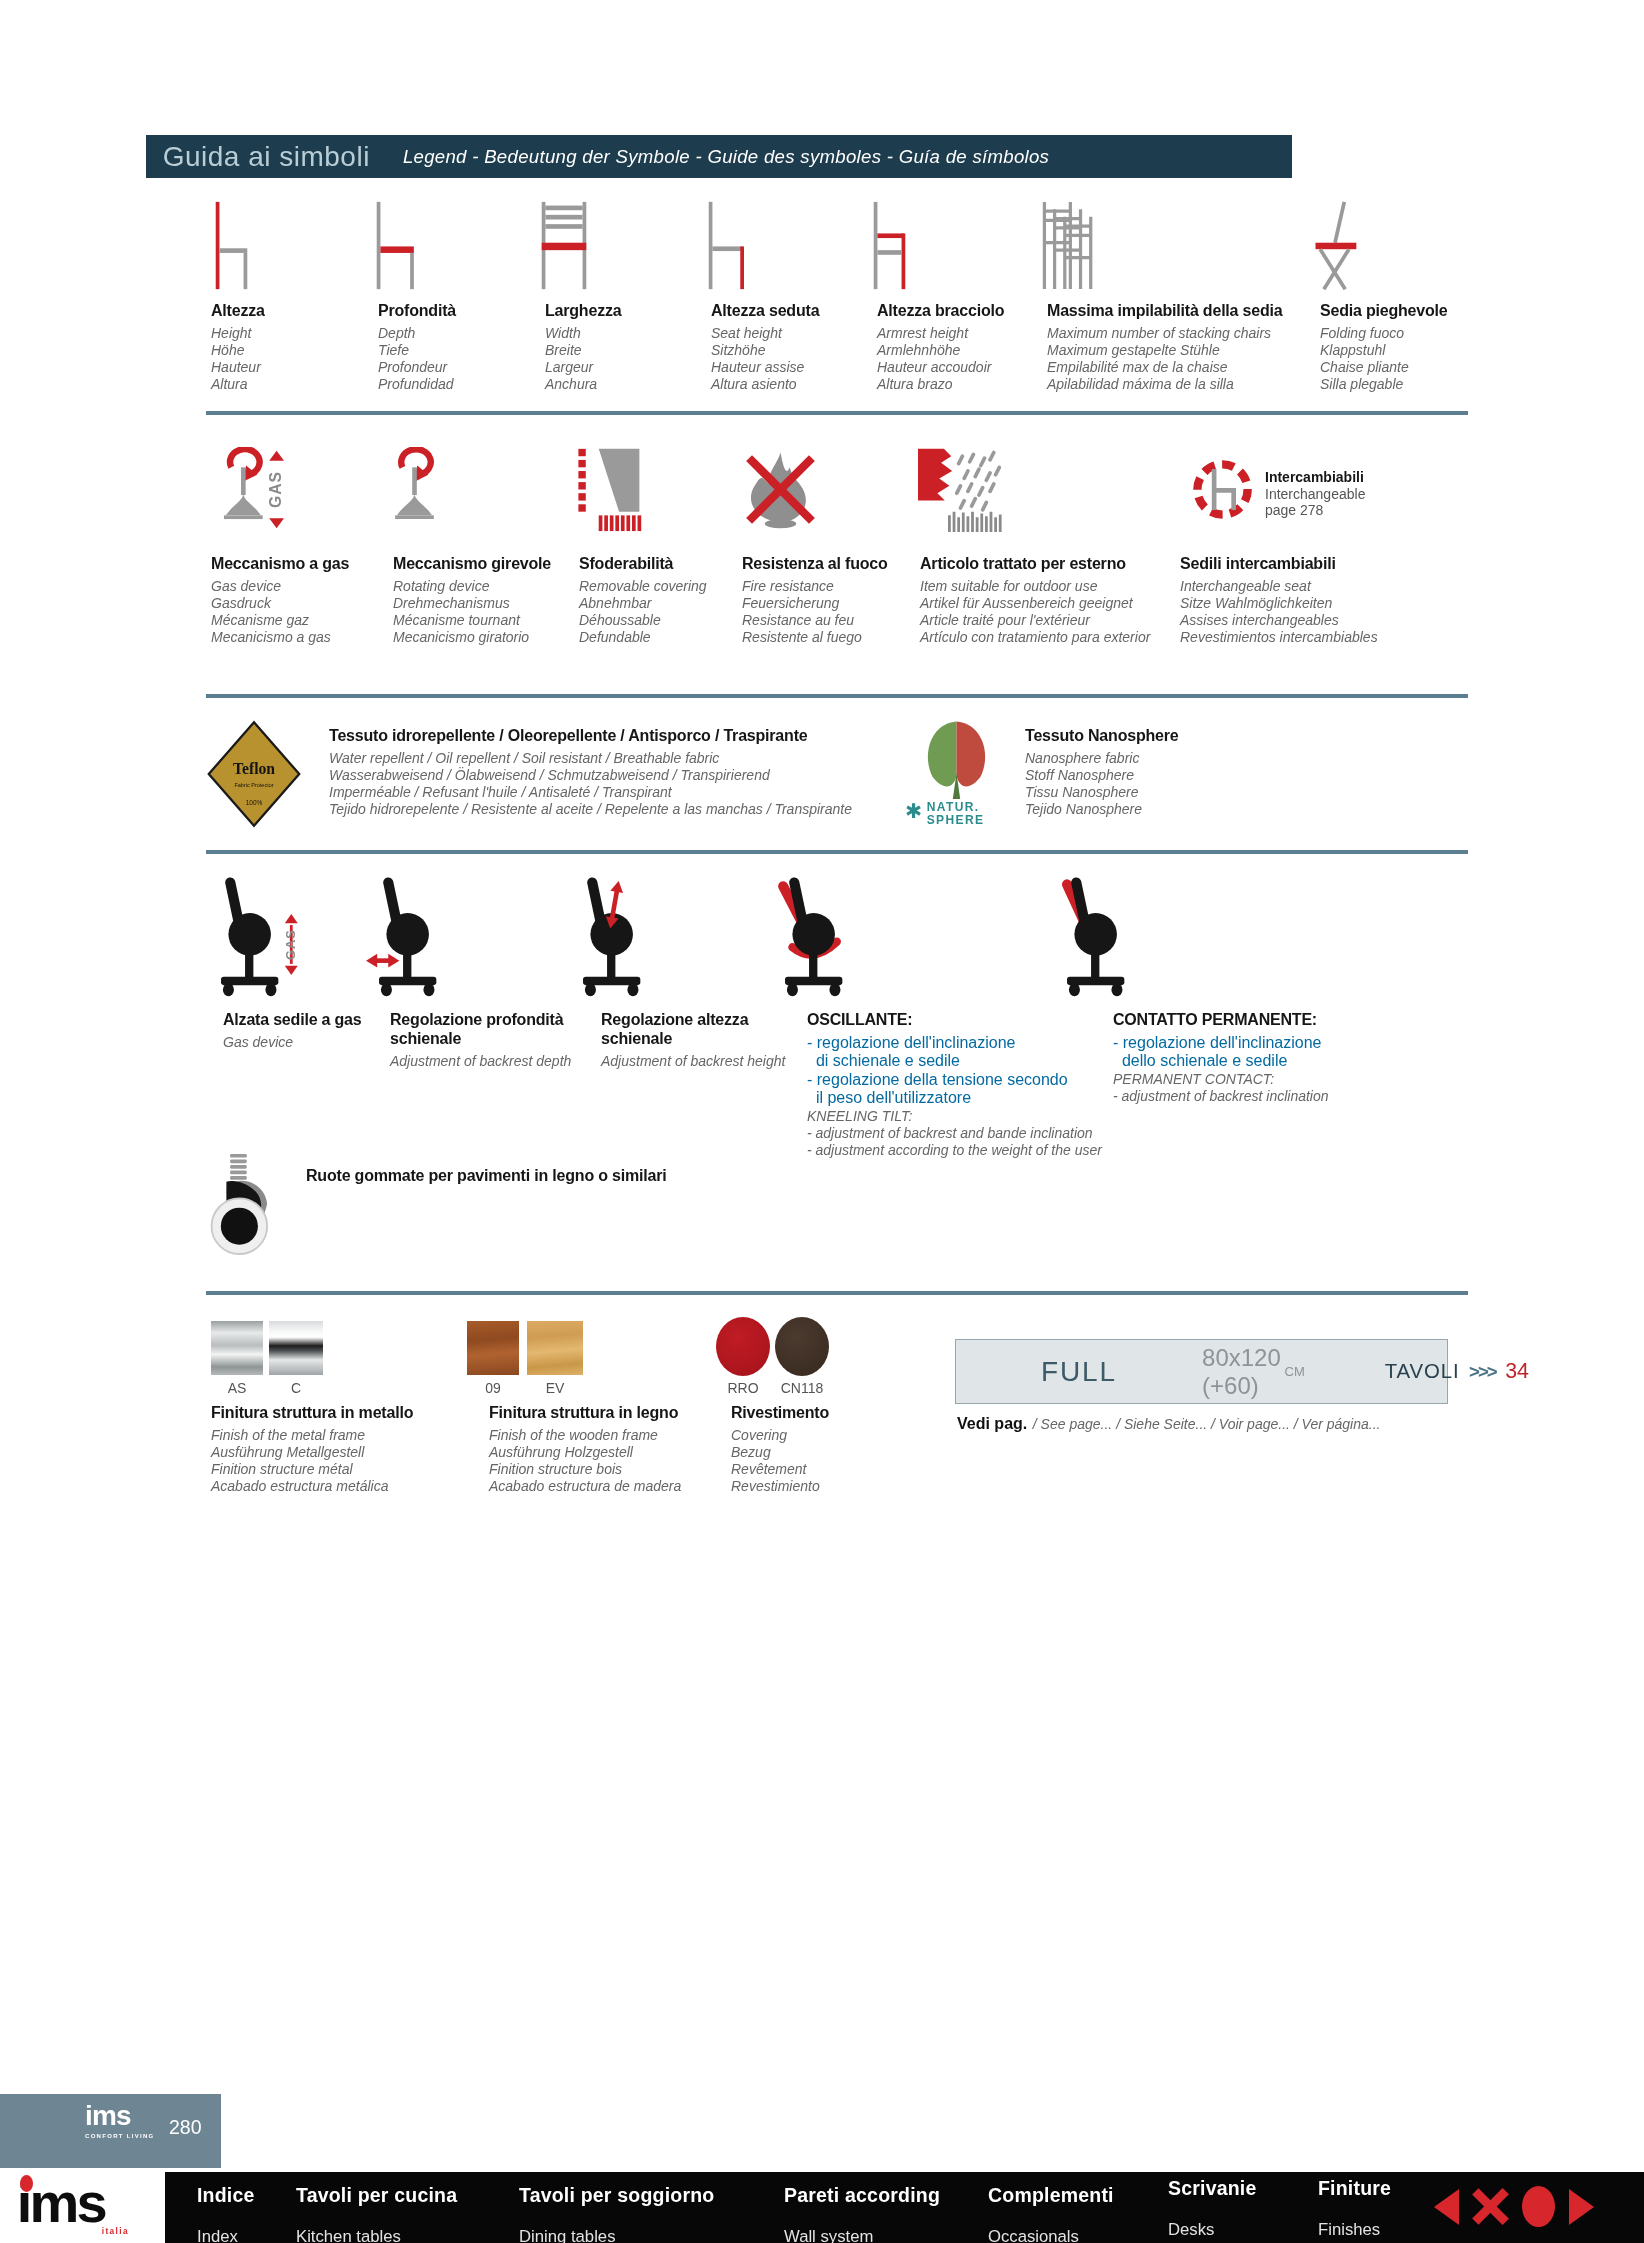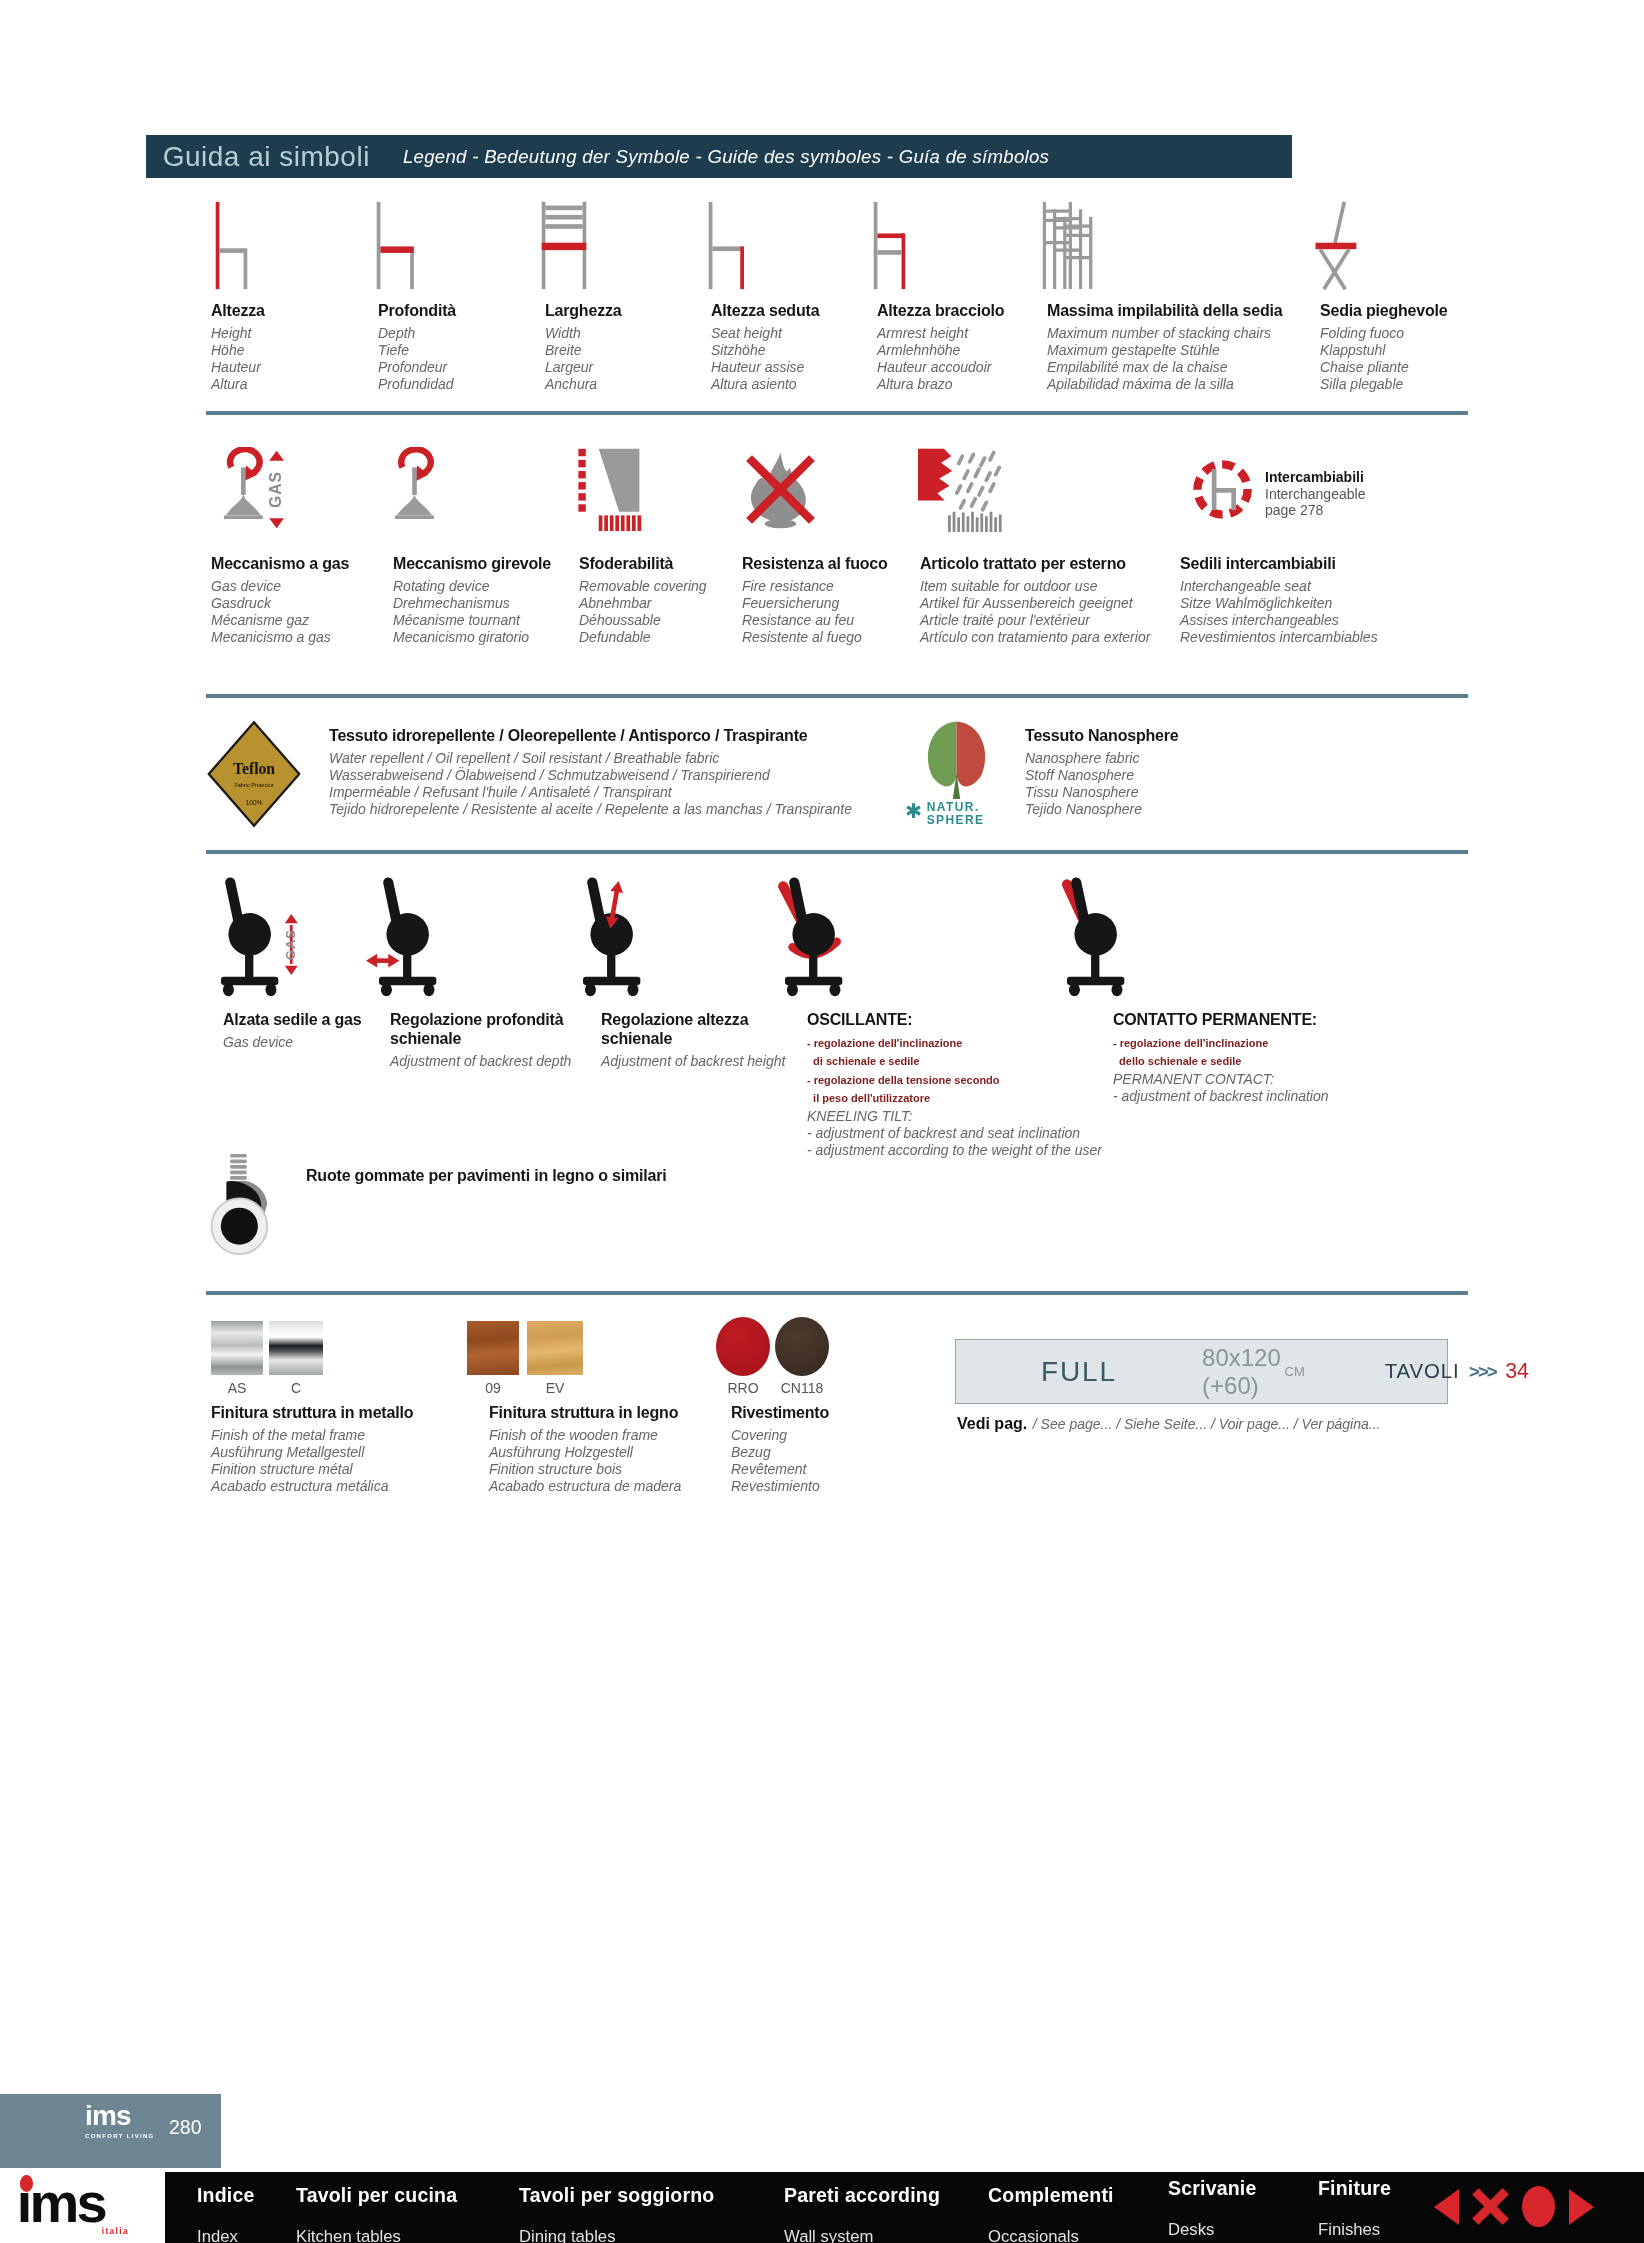--- a/index.html
+++ b/index.html
@@ -7,21 +7,21 @@
   .abs{position:absolute;}
   
   .header{position:absolute;left:146px;top:135px;width:1146px;height:43px;background:#1d3c4d;display:flex;align-items:center;}
   .header-title{color:#b9cdd6;font-size:28px;margin-left:16.7px;letter-spacing:0.5px;white-space:nowrap;}
   .header-sub{color:#ffffff;font-style:italic;font-size:18.6px;margin-left:33px;letter-spacing:0.3px;white-space:nowrap;text-align:right;}
   
   .col{position:absolute;}
   .col-title{font-weight:bold;font-size:16px;color:#161616;letter-spacing:-0.2px;margin-bottom:4.6px;white-space:nowrap;}
   .col-title.wrap{white-space:normal;width:181px;line-height:18.6px;}
   .tl{font-style:italic;font-size:14px;color:#666;line-height:17px;white-space:pre;}
-  .bl{font-weight:bold;font-size:11px;color:#7f1d1d;line-height:18.6px;white-space:pre;}
+  .bl{font-weight:normal;font-size:16px;color:#0369a1;line-height:18.6px;white-space:pre;}
   .divider{position:absolute;left:206px;width:1262px;height:3.7px;background:#5b7e90;}
   
   .note-b{font-weight:bold;font-size:14px;color:#161616;line-height:16.7px;}
   .note-r{font-size:14px;color:#555;line-height:16.7px;}
   
   .natur{position:absolute;display:flex;align-items:flex-start;color:#2b8c8e;}
   .natur-glyph{font-size:20.4px;line-height:20.4px;margin-right:4.6px;}
   .natur-txt{font-size:12px;font-weight:bold;letter-spacing:1.4px;line-height:13px;}
   
   .swatch{position:absolute;}
@@ -419,21 +419,21 @@
 <div class="col" style="left:807px;top:1011px">
   <div class="col-title">OSCILLANTE:</div>
   <div>
       <div class="bl">- regolazione dell'inclinazione</div>
       <div class="bl">  di schienale e sedile</div>
       <div class="bl">- regolazione della tensione secondo</div>
       <div class="bl">  il peso dell'utilizzatore</div>
     </div>
   <div>
       <div class="tl">KNEELING TILT:</div>
-      <div class="tl">- adjustment of backrest and seat inclination</div>
+      <div class="tl">- adjustment of backrest and bande inclination</div>
       <div class="tl">- adjustment according to the weight of the user</div>
     </div>
 </div>
 <div class="col" style="left:1113px;top:1011px">
   <div class="col-title">CONTATTO PERMANENTE:</div>
   <div>
       <div class="bl">- regolazione dell'inclinazione</div>
       <div class="bl">  dello schienale e sedile</div>
     </div>
   <div>

